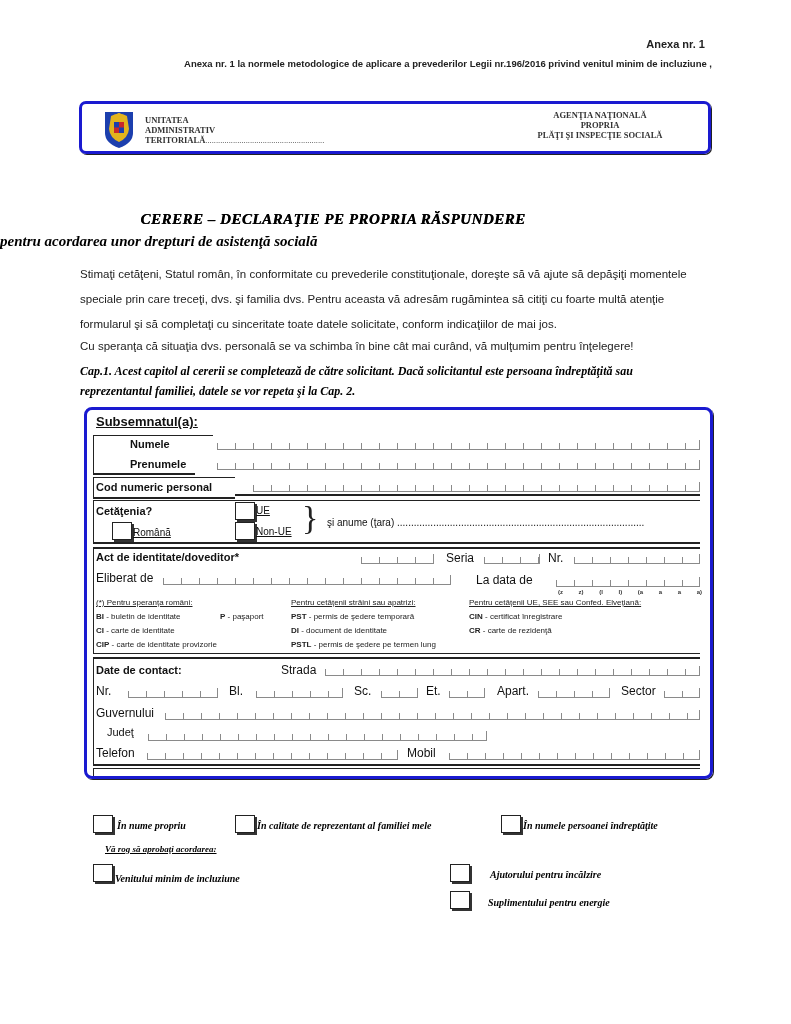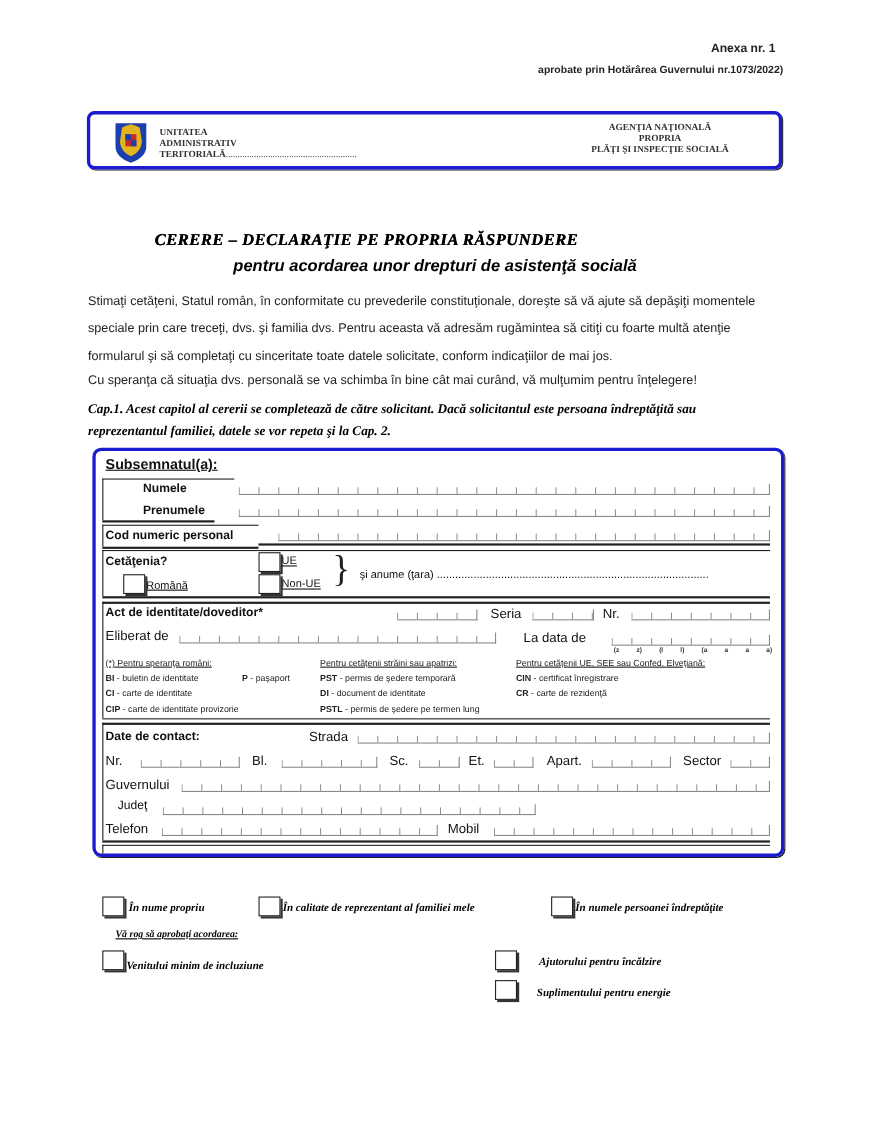--- a/index.html
+++ b/index.html
@@ -13,21 +13,21 @@
 
   
   .inst-box { left: 79px; top: 101px; width: 632px; height: 53px; border: 3px solid #1a1ad0; border-radius: 7px; box-shadow: 1px 1px 0 #222; }
   .coat { left: 102px; top: 109px; width: 34px; height: 40px; }
   .inst-left { left: 145px; top: 115px; font-family: "Liberation Serif", serif; font-size: 8.5px; font-weight: bold; line-height: 10px; color: #333; }
   .inst-left .dots { font-weight: normal; letter-spacing: 0; }
   .inst-right { left: 470px; top: 110px; width: 260px; text-align: center; font-family: "Liberation Serif", serif; font-size: 8.5px; font-weight: bold; line-height: 10px; color: #333; }
 
   
   .title1 { left: 0; width: 666px; top: 211px; text-align: center; font-family: "Liberation Serif", serif; font-style: italic; font-weight: bold; font-size: 15px; letter-spacing: 0.5px; color: #000; text-shadow: 0.4px 0 0 #000; }
-  .title2 { left: 0; width: 791px; top: 233px; text-align: center; font-family: Liberation Sans, sans-serif; font-style: italic; font-weight: bold; font-size: 15px; color: #000; }
+  .title2 { left: 0; width: 791px; top: 233px; font-family: Liberation Serif, serif; font-style: italic; font-weight: bold; font-size: 15px; color: #000; }
 
   .intro { left: 80px; font-size: 11.5px; color: #222; white-space: nowrap; }
   .cap1 { left: 80px; font-family: "Liberation Serif", serif; font-style: italic; font-weight: bold; font-size: 12px; color: #000; white-space: nowrap; }
 
   
   .form-frame { left: 84px; top: 407px; width: 629px; height: 372px; border: 3px solid #1a1ad0; border-radius: 8px; box-shadow: 1px 1px 0 #222; }
   .subsemnat { left: 96px; top: 414px; font-size: 13px; font-weight: bold; text-decoration: underline; }
 
   .lbl { font-size: 10px; color: #111; white-space: nowrap; }
   .lbl-b { font-size: 11px; font-weight: bold; color: #111; white-space: nowrap; }
@@ -48,21 +48,21 @@
 
   .brace { font-family: "Liberation Serif", serif; font-size: 34px; line-height: 34px; color: #222; }
 
   .opt { font-family: "Liberation Serif", serif; font-style: italic; font-weight: bold; font-size: 10px; color: #000; white-space: nowrap; }
 </style>
 </head>
 <body>
 
 <div class="abs annex-title">Anexa nr. 1</div>
 <div class="abs annex-sub">
-  <div>aprobate prin Hotărârea Guvernului nr.1073/2022)</div>
+  <div>Anexa nr. 1 la normele metodologice de aplicare a prevederilor Legii nr.196/2016 privind venitul minim de incluziune ,</div>
 </div>
 
 <div class="abs inst-box"></div>
 <svg class="abs coat" viewBox="0 0 34 40">
   <path d="M3 3 H31 V24 Q31 34 17 39 Q3 34 3 24 Z" fill="#1c3fae"></path>
   <path d="M9 7 Q17 2 25 7 L27 20 Q26 29 17 33 Q8 29 7 20 Z" fill="#e2b41e"></path>
   <rect x="12" y="13" width="10" height="11" fill="#c8282a"></rect>
   <rect x="12" y="13" width="5" height="5.5" fill="#1c3fae"></rect>
   <rect x="17" y="18.5" width="5" height="5.5" fill="#1c3fae"></rect>
   <circle cx="17" cy="6" r="2" fill="#e2b41e"></circle>

